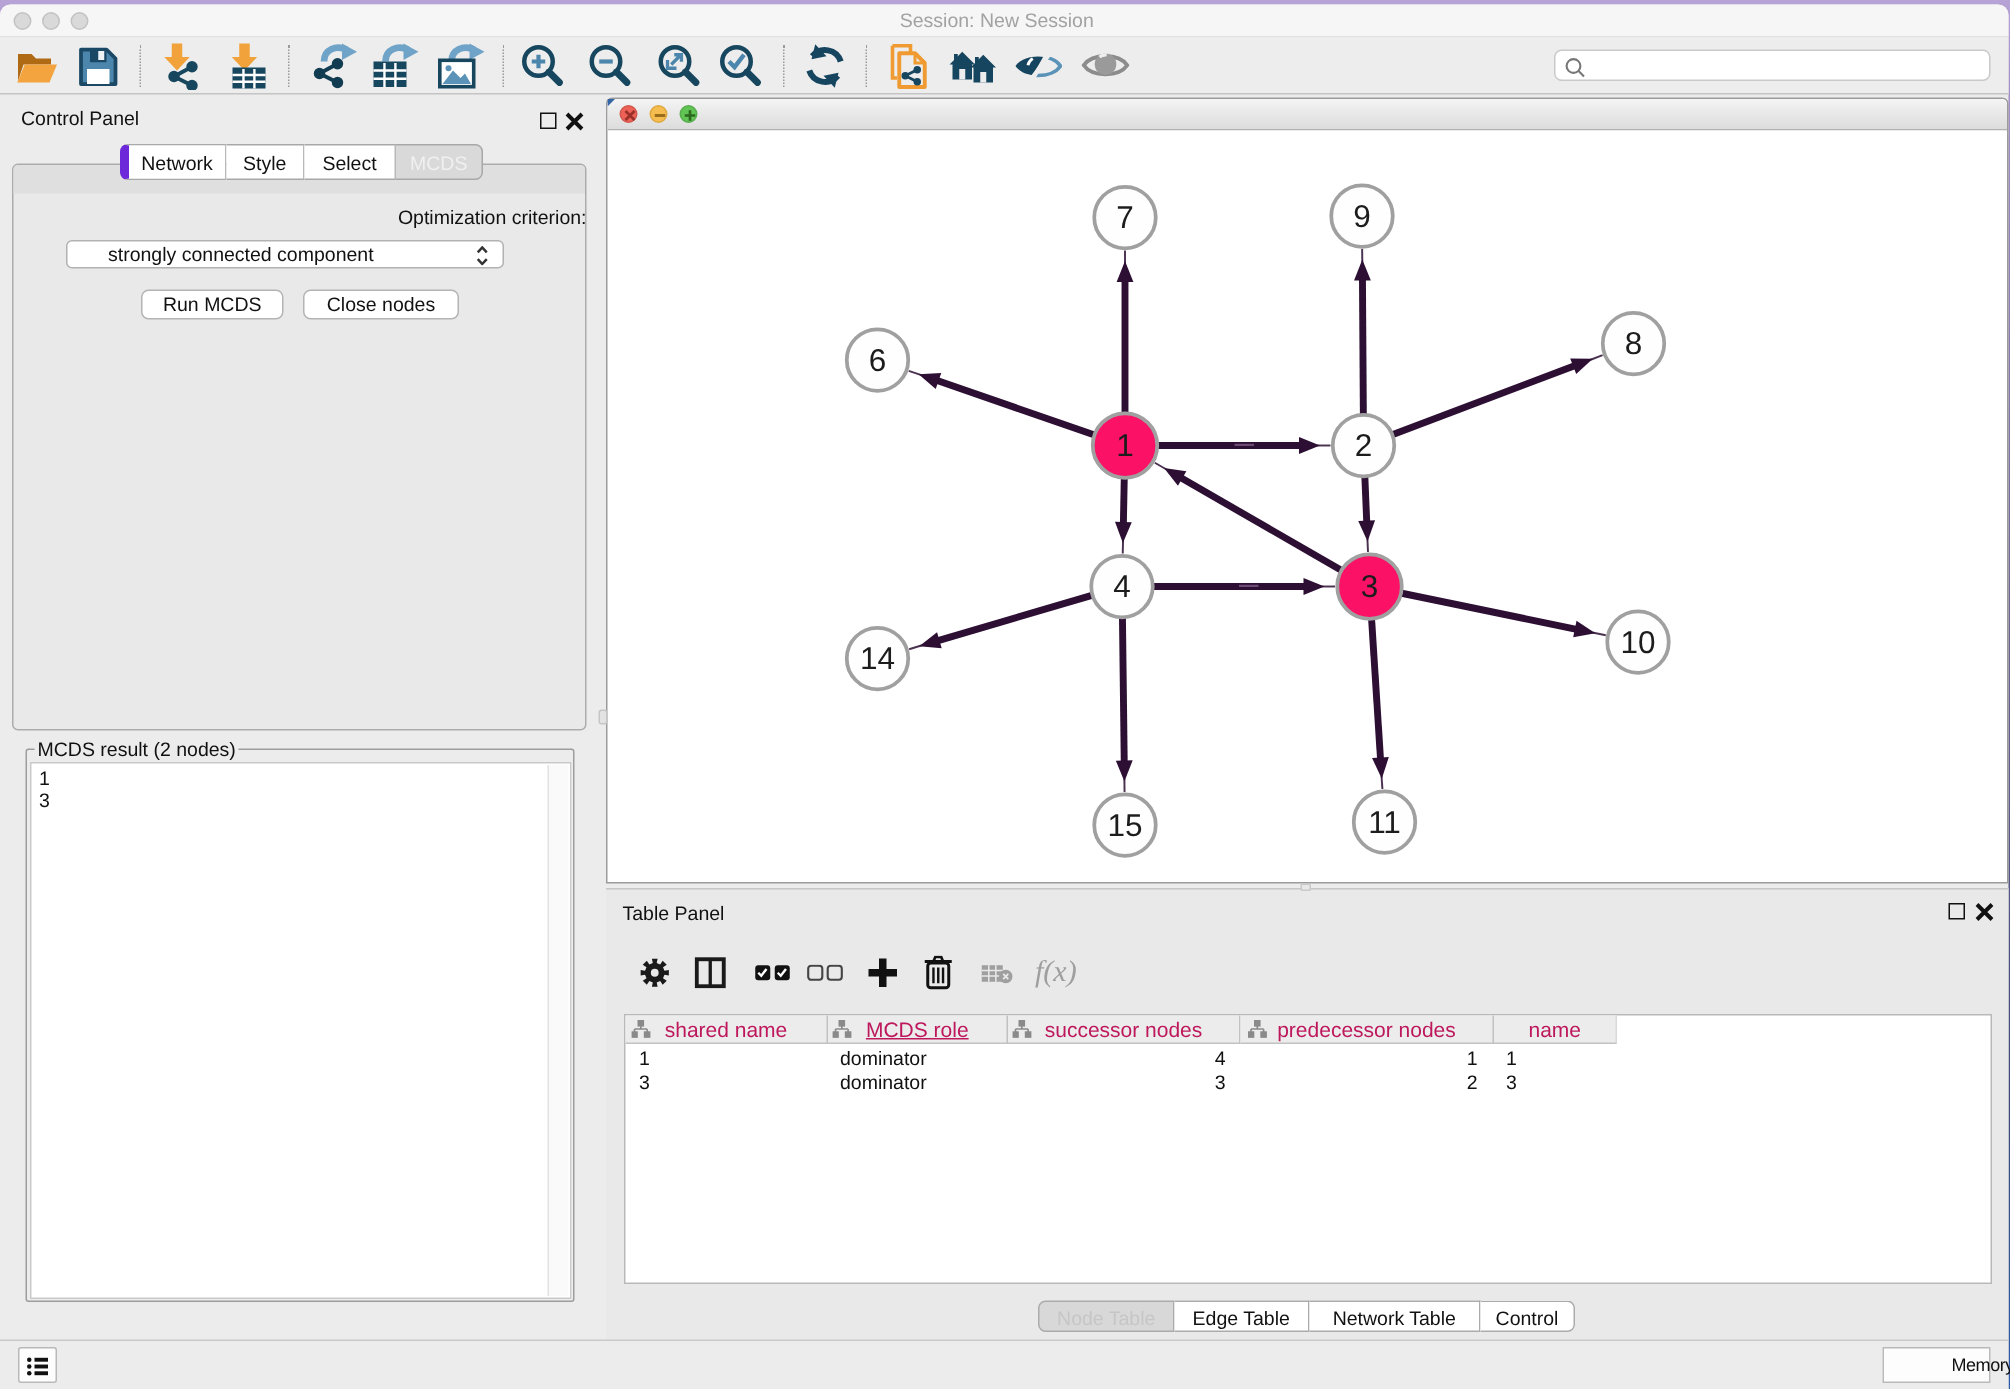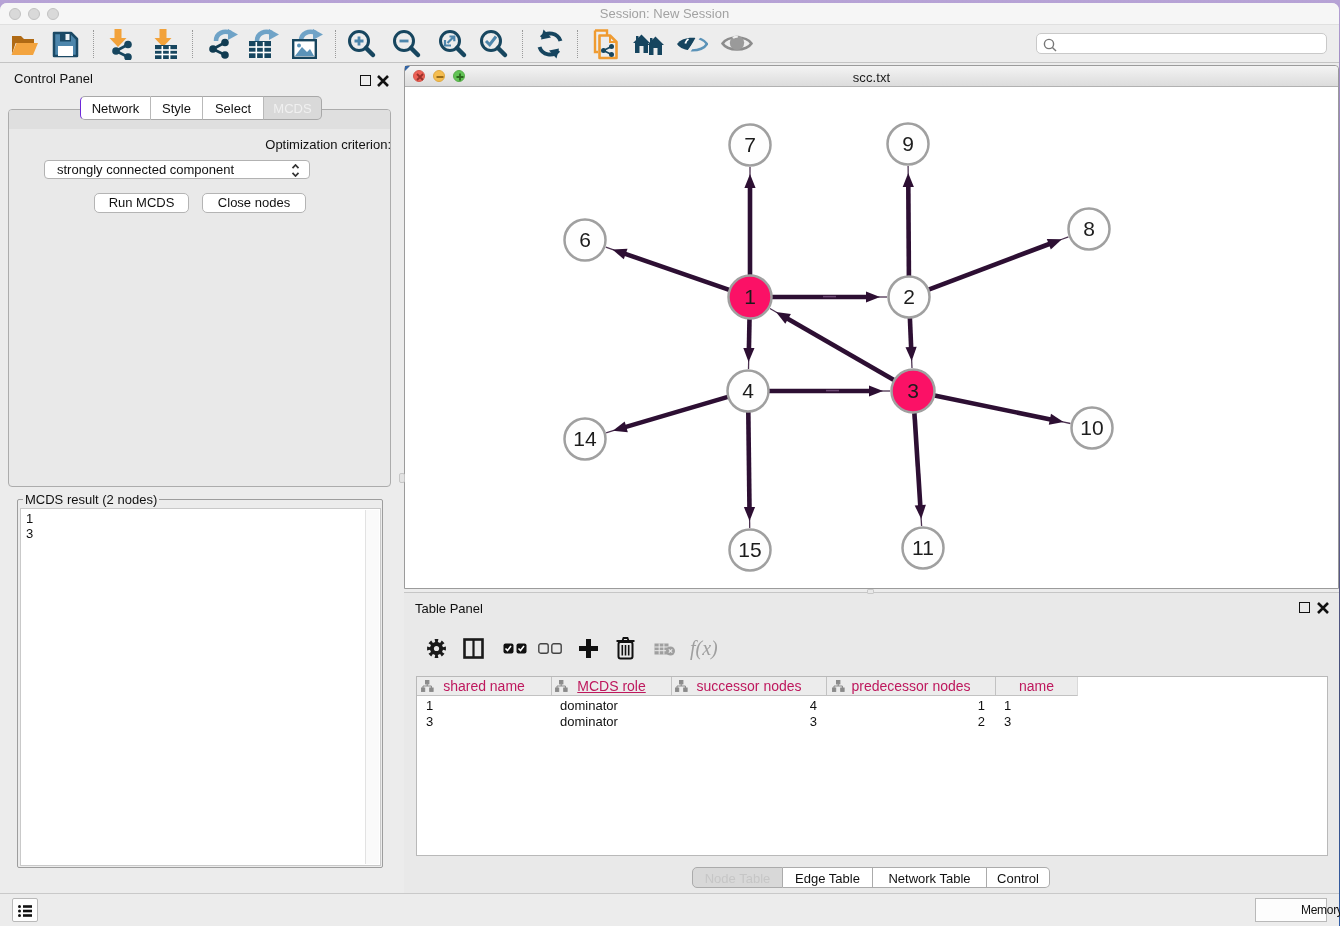--- a/index.html
+++ b/index.html
@@ -17,21 +17,21 @@
   #searchbox { position:absolute; left:1036px; top:8px; width:291px; height:21px; background:#fff; border:1px solid #c9c9c9; border-radius:5px; }
   
   #cp-title { position:absolute; left:14px; top:68px; font-size:13px; color:#111; }
   .hdr-sq { position:absolute; width:11px; height:11px; border:1.4px solid #111; background:transparent; }
   
   .tabstrip { position:absolute; display:flex; height:24px; }
   .tab { height:24px; line-height:24px; text-align:center; font-size:13px; color:#111; background:#fff; border-top:1px solid #a8a8a8; border-bottom:1px solid #a8a8a8; border-right:1px solid #b9b9b9; }
   #tabpane { position:absolute; left:8px; top:106px; width:383px; height:378px; background:#e9e9e9; border:1px solid #acacac; border-radius:4px; }
   #tabpane .topband { position:absolute; left:0; top:0; width:100%; height:19px; background:#dfdfdf; border-radius:3px 3px 0 0; }
   #optlabel { position:absolute; left:8px; top:134px; width:383px; text-align:right; font-size:13px; color:#111; }
-  #dropdown { position:absolute; left:44px; top:157px; width:266px; height:19px; background:#fff; border:1px solid #b2b2b2; border-radius:4px; font-size:13px; line-height:17px; padding-left:12px; color:#111; }
+  #dropdown { position:absolute; left:44px; top:157px; width:292px; height:19px; background:#fff; border:1px solid #b2b2b2; border-radius:4px; font-size:13px; line-height:17px; padding-left:27px; color:#111; }
   .btn { position:absolute; height:20px; background:#fff; border:1px solid #b4b4b4; border-radius:5px; font-size:13px; text-align:center; line-height:18px; color:#111; }
   
   #mcdsbox { position:absolute; left:17px; top:496px; width:366px; height:369px; border:1px solid #9d9d9d; border-radius:2px; }
   #mcdslabel { position:absolute; left:23px; top:489px; font-size:13px; color:#111; background:#ececec; padding:0 2px; }
   #mcdstext { position:absolute; left:2px; top:8px; width:361px; height:358px; background:#fff; border:1px solid #c9c9c9; font-size:13px; line-height:15px; padding:2px 0 0 5px; color:#111; }
   #mcdsscroll { position:absolute; right:1px; top:1px; width:14px; height:354px; background:#fafafa; border-left:1px solid #e2e2e2; }
   
   #netwin { position:absolute; left:404px; top:62px; width:935px; height:524px; border:1px solid #9b9b9b; border-radius:4px 4px 0 0; background:#fff; }
   #nettitle { position:absolute; left:0; top:0; width:100%; height:21px; background:linear-gradient(180deg,#f4f4f4,#dcdcdc); border-bottom:1px solid #b1b1b1; border-radius:4px 4px 0 0; }
   .mtl { position:absolute; top:4px; width:12px; height:12px; border-radius:50%; }
@@ -234,21 +234,21 @@
 
   <div id="cp-title">Control Panel</div>
   <div class="hdr-sq" style="left:360px; top:72px;"></div>
   <svg class="abs" style="left:376px; top:71px;" width="14" height="14" viewBox="0 0 14 14">
       <path d="M2 2 L12 12 M12 2 L2 12" stroke="#111" stroke-width="2.6"></path>
     </svg>
   <div id="tabpane">
       <div class="topband"></div>
     </div>
   <div class="tabstrip" style="left:80px; top:93px;">
-    <div class="tab" style="width:71px; border-left:1px solid #6d28d9; border-radius:5px 0 0 5px;">Network</div>
+    <div class="tab" style="width:71px; border-left:6px solid #6d28d9; border-radius:5px 0 0 5px;">Network</div>
     <div class="tab" style="width:52px;">Style</div>
     <div class="tab" style="width:61px;">Select</div>
     <div class="tab" style="width:58px; background:#d9d9d9; color:#f0f0f0; border-radius:0 5px 5px 0; border-right:1px solid #a8a8a8;">MCDS</div>
   </div>
   <div id="optlabel">Optimization criterion:</div>
   <div id="dropdown">strongly connected component
     <svg class="abs" style="right:9px; top:3px;" width="9" height="13" viewBox="0 0 9 13">
         <path d="M1.5 4.2 L4.5 1 L7.5 4.2 M1.5 8.8 L4.5 12 L7.5 8.8" fill="none" stroke="#333" stroke-width="1.7"></path>
       </svg>
   </div>
@@ -266,21 +266,20 @@
       <div class="mtl" style="left:48px; background:#61c455; border:1px solid #58ad4c;"></div>
       <svg class="abs" style="left:10.5px; top:6.5px" width="8" height="8" viewBox="0 0 8 8">
           <path d="M1 1 L7 7 M7 1 L1 7" stroke="#99312a" stroke-width="1.8"></path>
         </svg>
       <svg class="abs" style="left:30.5px; top:6.5px" width="8" height="8" viewBox="0 0 8 8">
           <path d="M0.5 4 L7.5 4" stroke="#9a6d1a" stroke-width="2"></path>
         </svg>
       <svg class="abs" style="left:50.5px; top:6.5px" width="8" height="8" viewBox="0 0 8 8">
           <path d="M0.5 4 L7.5 4 M4 0.5 L4 7.5" stroke="#2c691f" stroke-width="1.8"></path>
         </svg>
-      <div id="nettitletext">scc.txt</div>
     </div>
     <svg class="abs" style="left:0;top:0" width="5" height="5">
         <path d="M0 0 L5 0 L0 5 Z" fill="#3465a4"></path>
       </svg>
     <svg id="graph" style="position:absolute;left:0;top:21px" width="933" height="502" viewBox="0 0 933 502">
       <g stroke="#2d0f33" stroke-width="4.6">
         <line x1="345.0" y1="188.0" x2="345.0" y2="99.0"></line>
         <line x1="324.2" y1="202.8" x2="218.8" y2="166.4"></line>
         <line x1="367.0" y1="210.0" x2="463.0" y2="210.0"></line>
         <line x1="344.5" y1="232.0" x2="343.9" y2="263.0"></line>

